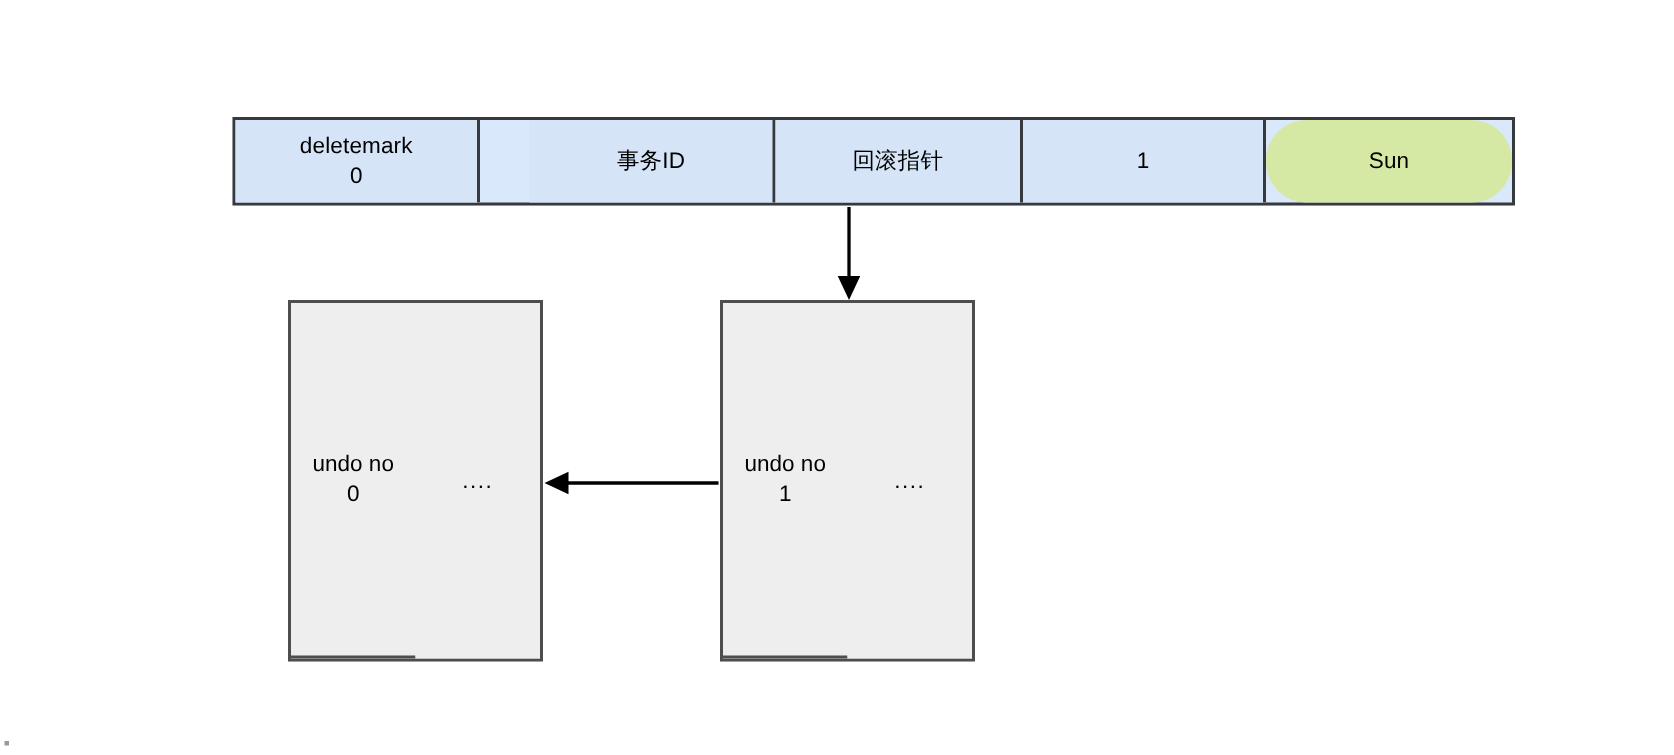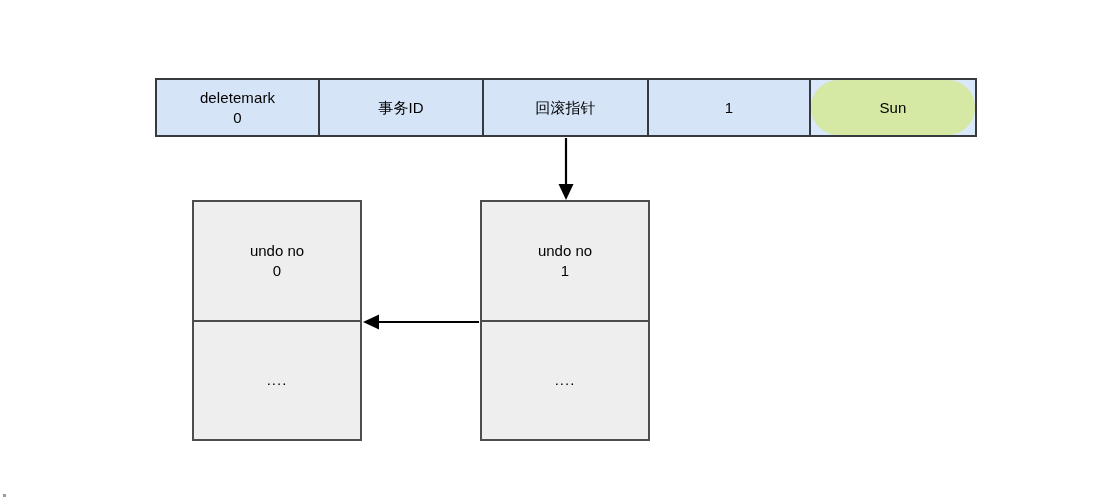--- a/index.html
+++ b/index.html
@@ -46,35 +46,35 @@
     text-align: center;
     border-right: 2px solid #36393d;
     background: #d5e4f7;
     white-space: pre-line;
     letter-spacing: .1px;
   }
   .record-cell:last-child { border-right: none; }
   .record-cell.accent { background: #d5e8a4; }
 
   .cell-w1 { width: 163px; }
-  .cell-w2 { width: 164px; }
+  .cell-w2 { width: 164px; margin-left: 33px; }
   .cell-w3 { width: 165px; }
   .cell-w4 { width: 162px; }
   .cell-w5 { width: 164px; border-radius: 27px; }
 
   
   .undo-box {
     position: absolute;
     width: 170px;
     height: 241px;
     box-sizing: border-box;
     border: 2px solid #4d4d4d;
     background: #eeeeee;
     display: flex;
-    flex-direction: column;
+    flex-direction: row;
   }
   .undo-box.left  { left: 192px; top: 200px; }
   .undo-box.right { left: 480px; top: 200px; }
 
   .undo-seg {
     flex: 1 1 0;
     box-sizing: border-box;
     border-bottom: 2px solid #4d4d4d;
     display: flex;
     flex-direction: column;

